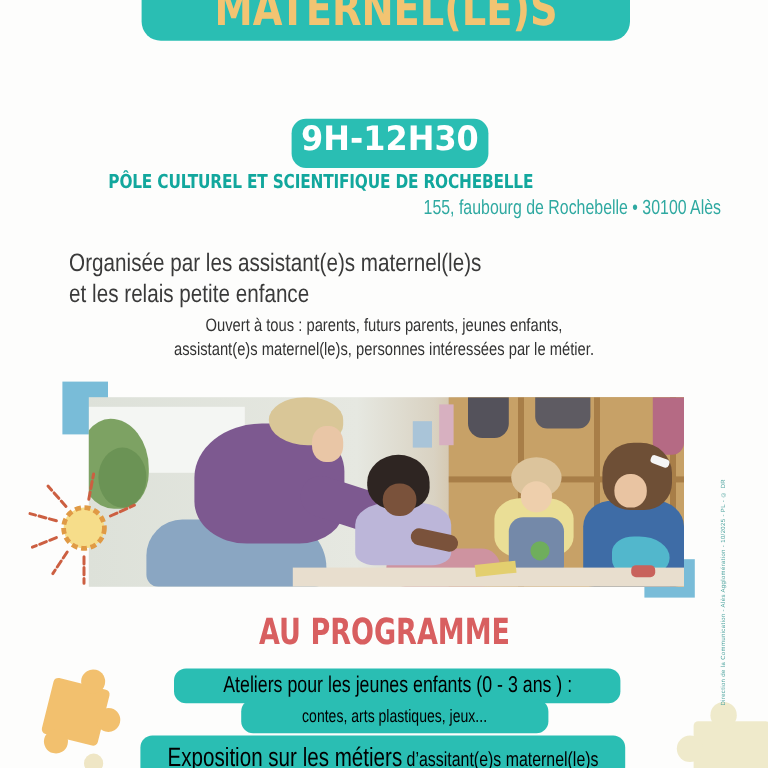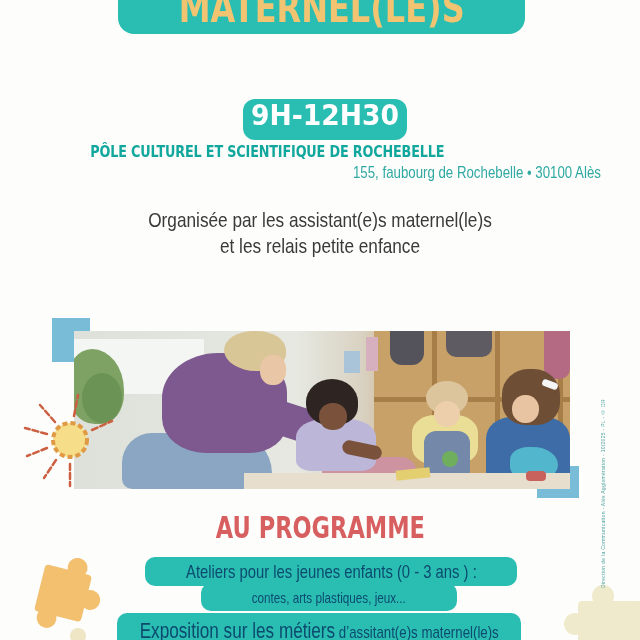--- a/index.html
+++ b/index.html
@@ -28,21 +28,21 @@
   
   .venue-name{left:0;top:142px;width:535px;text-align:center;}
   .venue-name span{display:inline-block;font-size:16px;font-weight:700;color:#12A79D;
     transform:scaleX(0.80);transform-origin:center;letter-spacing:-0.2px;
     font-family:"DejaVu Sans","Liberation Sans",sans-serif;}
   .venue-address{left:0;top:163px;width:636px;text-align:right;}
   .venue-address span{display:inline-block;font-size:17px;color:#2FA9A1;transform:scaleX(0.78);
     transform-origin:center;}
 
   
-  .org{left:0;top:207px;width:640px;text-align:center;color:#3A3A3A;}
+  .org{left:0;top:207px;width:640px;text-align:left;color:#3A3A3A;}
   .org .l{display:block;font-size:21px;line-height:26px;transform:scaleX(0.82);transform-origin:center;}
   .aud{left:0;top:262px;width:640px;text-align:center;color:#333333;}
   .aud .l{display:block;font-size:15px;line-height:20px;transform:scaleX(0.82);transform-origin:center;}
 
   
   .sq{background:#79BCD8;z-index:0;}
   .sq1{left:52px;top:318px;width:38px;height:44px;}
   .sq2{left:537px;top:466px;width:42px;height:32px;}
 
   
@@ -85,21 +85,21 @@
   .ph-craft2{left:322px;top:138px;width:34px;height:10px;background:#E3CF6F;transform:rotate(-6deg);}
   .ph-craft3{left:452px;top:140px;width:20px;height:10px;background:#C8625C;border-radius:4px;}
 
   
   .sun{left:20px;top:392px;width:100px;height:100px;z-index:2;}
 
   
   .prog-heading{left:0;top:510px;width:640px;text-align:center;}
   .prog-heading span{display:inline-block;font-size:30px;color:#D85F60;transform:scaleX(0.75);
     transform-origin:center;}
-  .pill{background:#2ABEB3;color:#0c4a6e;display:flex;align-items:center;justify-content:center;
+  .pill{background:#2ABEB3;color:#000000;display:flex;align-items:center;justify-content:center;
     border-radius:10px;}
   .pill .t{display:inline-block;transform:scaleX(0.78);transform-origin:center;white-space:nowrap;}
   .pill1{left:145px;top:557px;width:372px;height:29px;font-size:19px;z-index:3;}
   .pill2{left:201px;top:583px;width:256px;height:28px;font-size:15px;z-index:3;}
   .pill3{left:117px;top:613px;width:404px;height:36px;font-size:22px;z-index:3;}
   .pill3 .small{font-size:17px;}
 
   
   .pz{z-index:0;}
   .pz div{position:absolute;}
@@ -140,20 +140,24 @@
   </div>
   <div class="abs venue-address">
     <span class="nowrap">155, faubourg de Rochebelle • 30100 Alès</span>
   </div>
 
   <div class="abs org">
     <span class="l">Organisée par les assistant(e)s maternel(le)s</span>
     <span class="l">et les relais petite enfance</span>
   </div>
 
+  <div class="abs aud">
+    <span class="l">Ouvert à tous : parents, futurs parents, jeunes enfants,</span>
+    <span class="l">assistant(e)s maternel(le)s, personnes intéressées par le métier.</span>
+  </div>
 
   <div class="abs photo">
     <div class="abs ph-window"></div>
     <div class="abs ph-plant"></div>
     <div class="abs ph-plant2"></div>
     <div class="abs ph-shelf"></div>
     <div class="abs ph-shelfline"></div>
     <div class="abs ph-coat1"></div>
     <div class="abs ph-coat2"></div>
     <div class="abs ph-coat3"></div>

